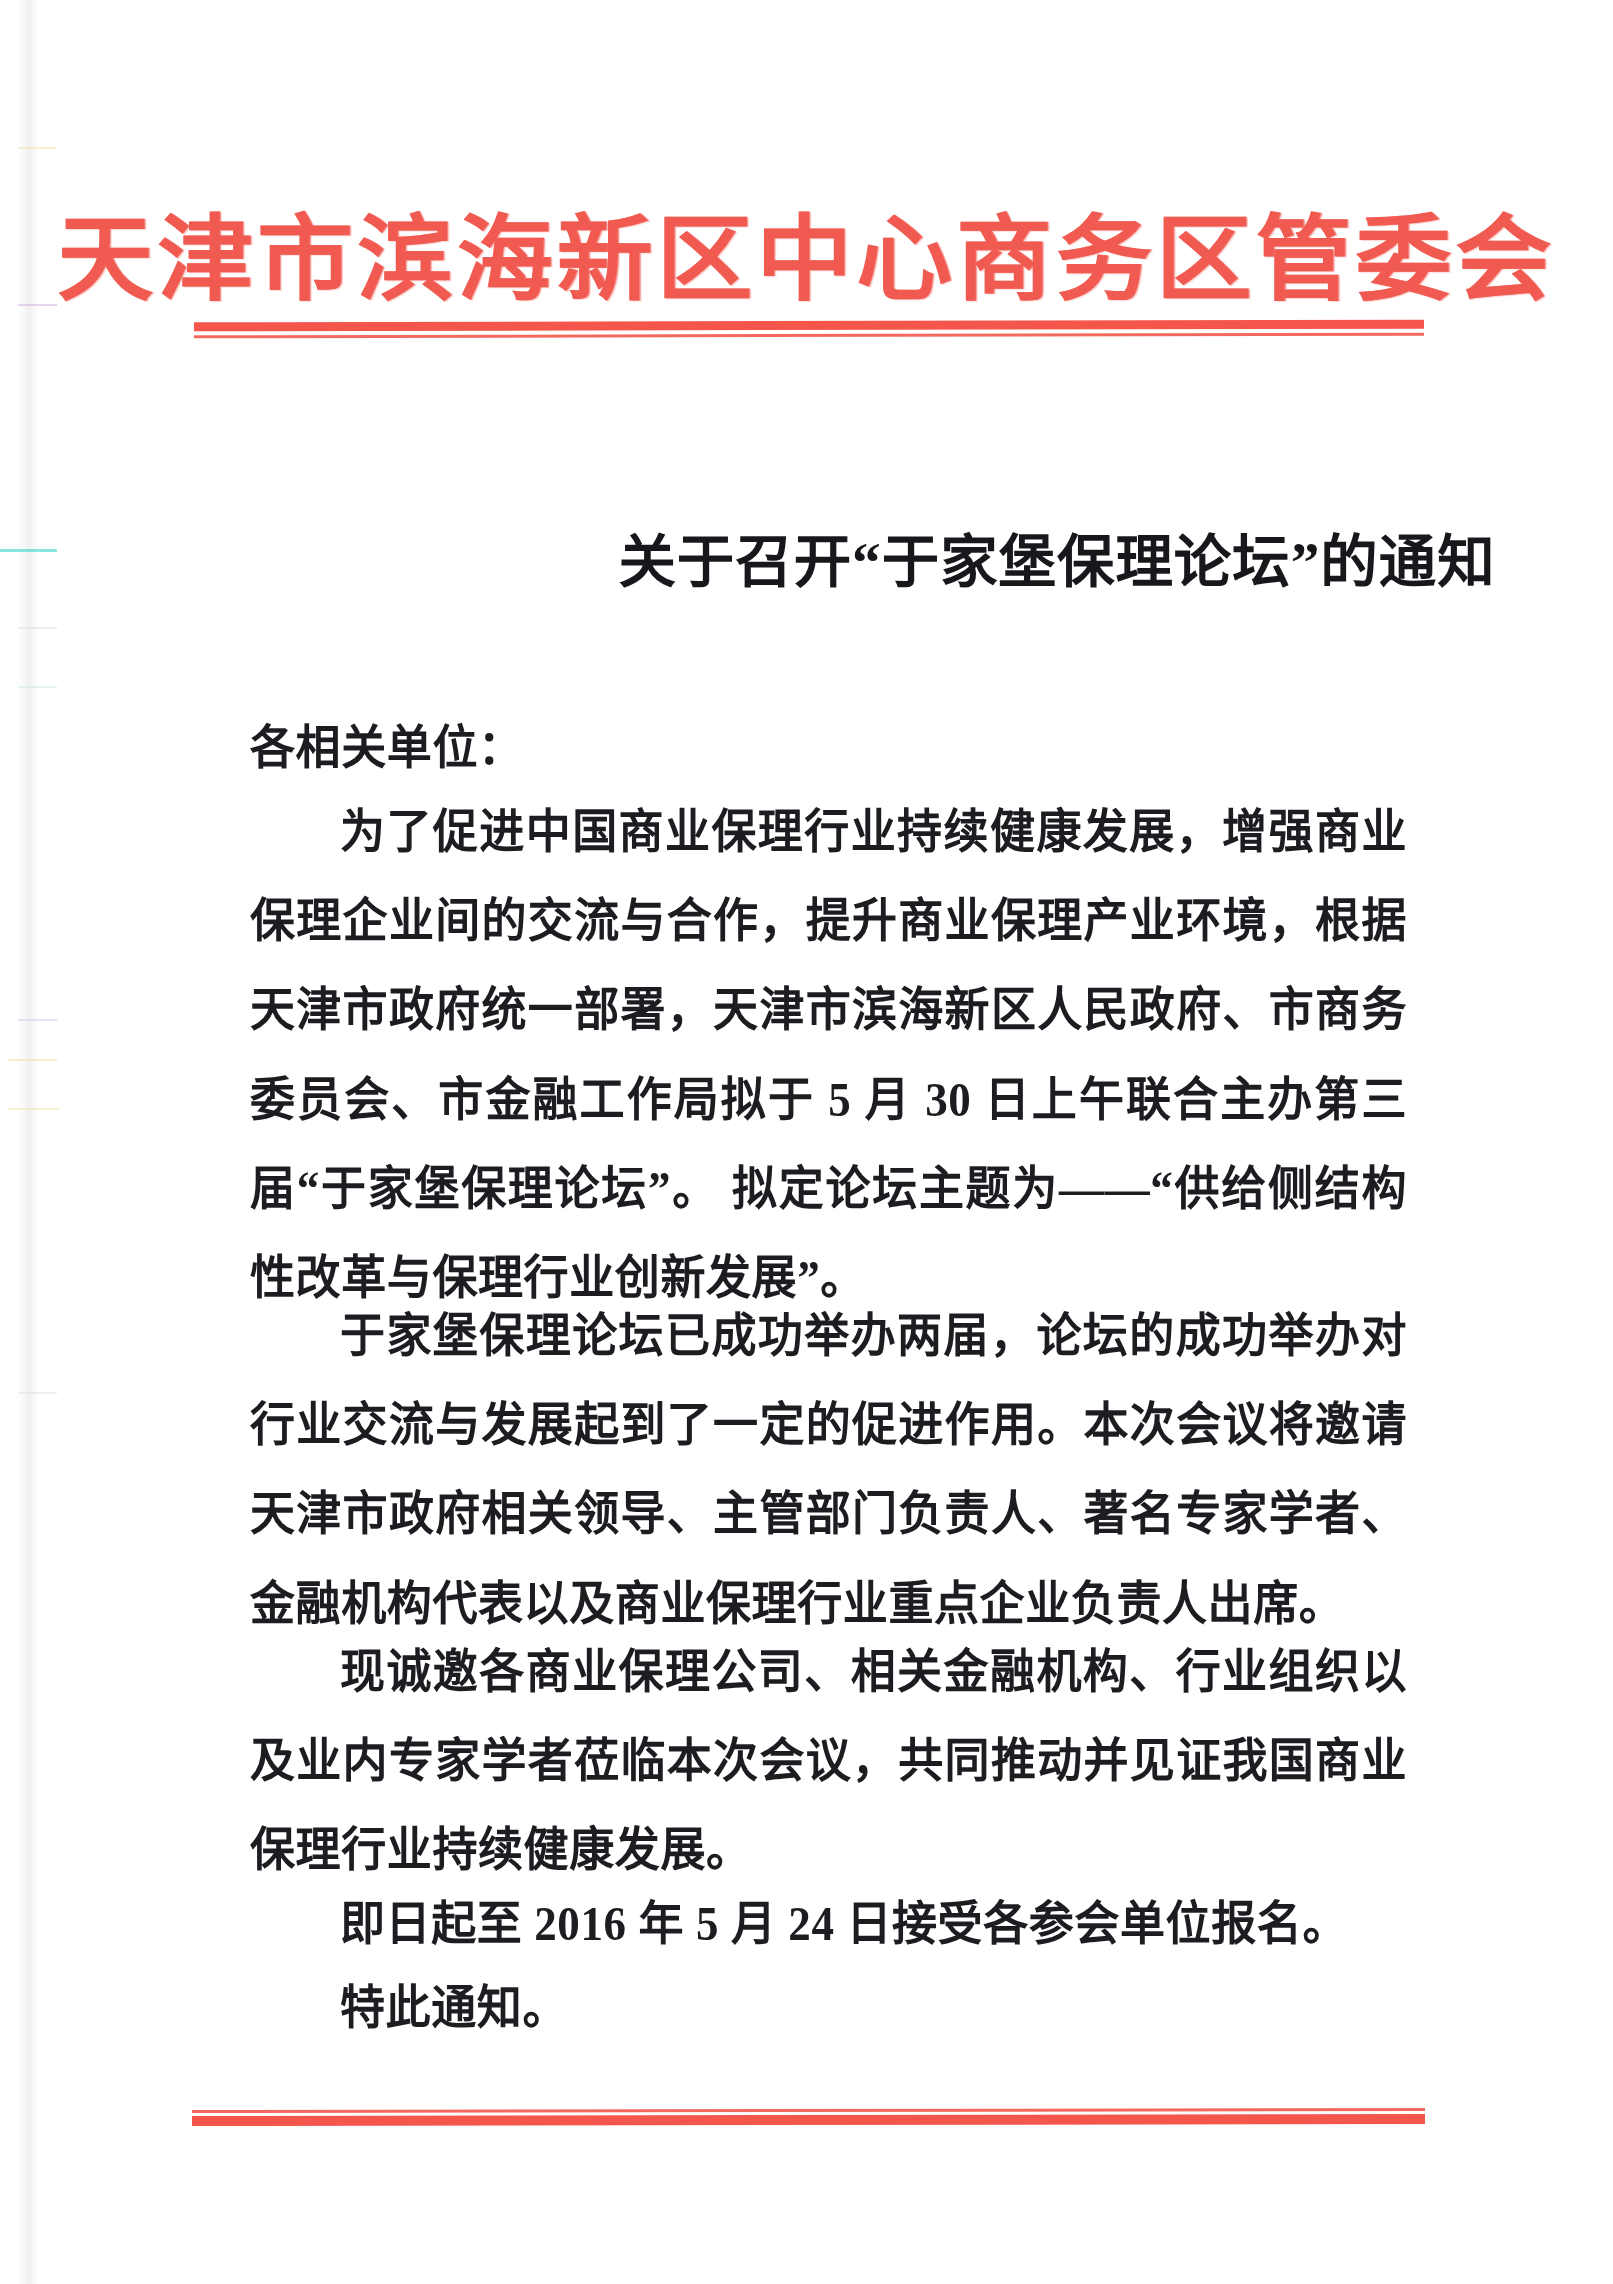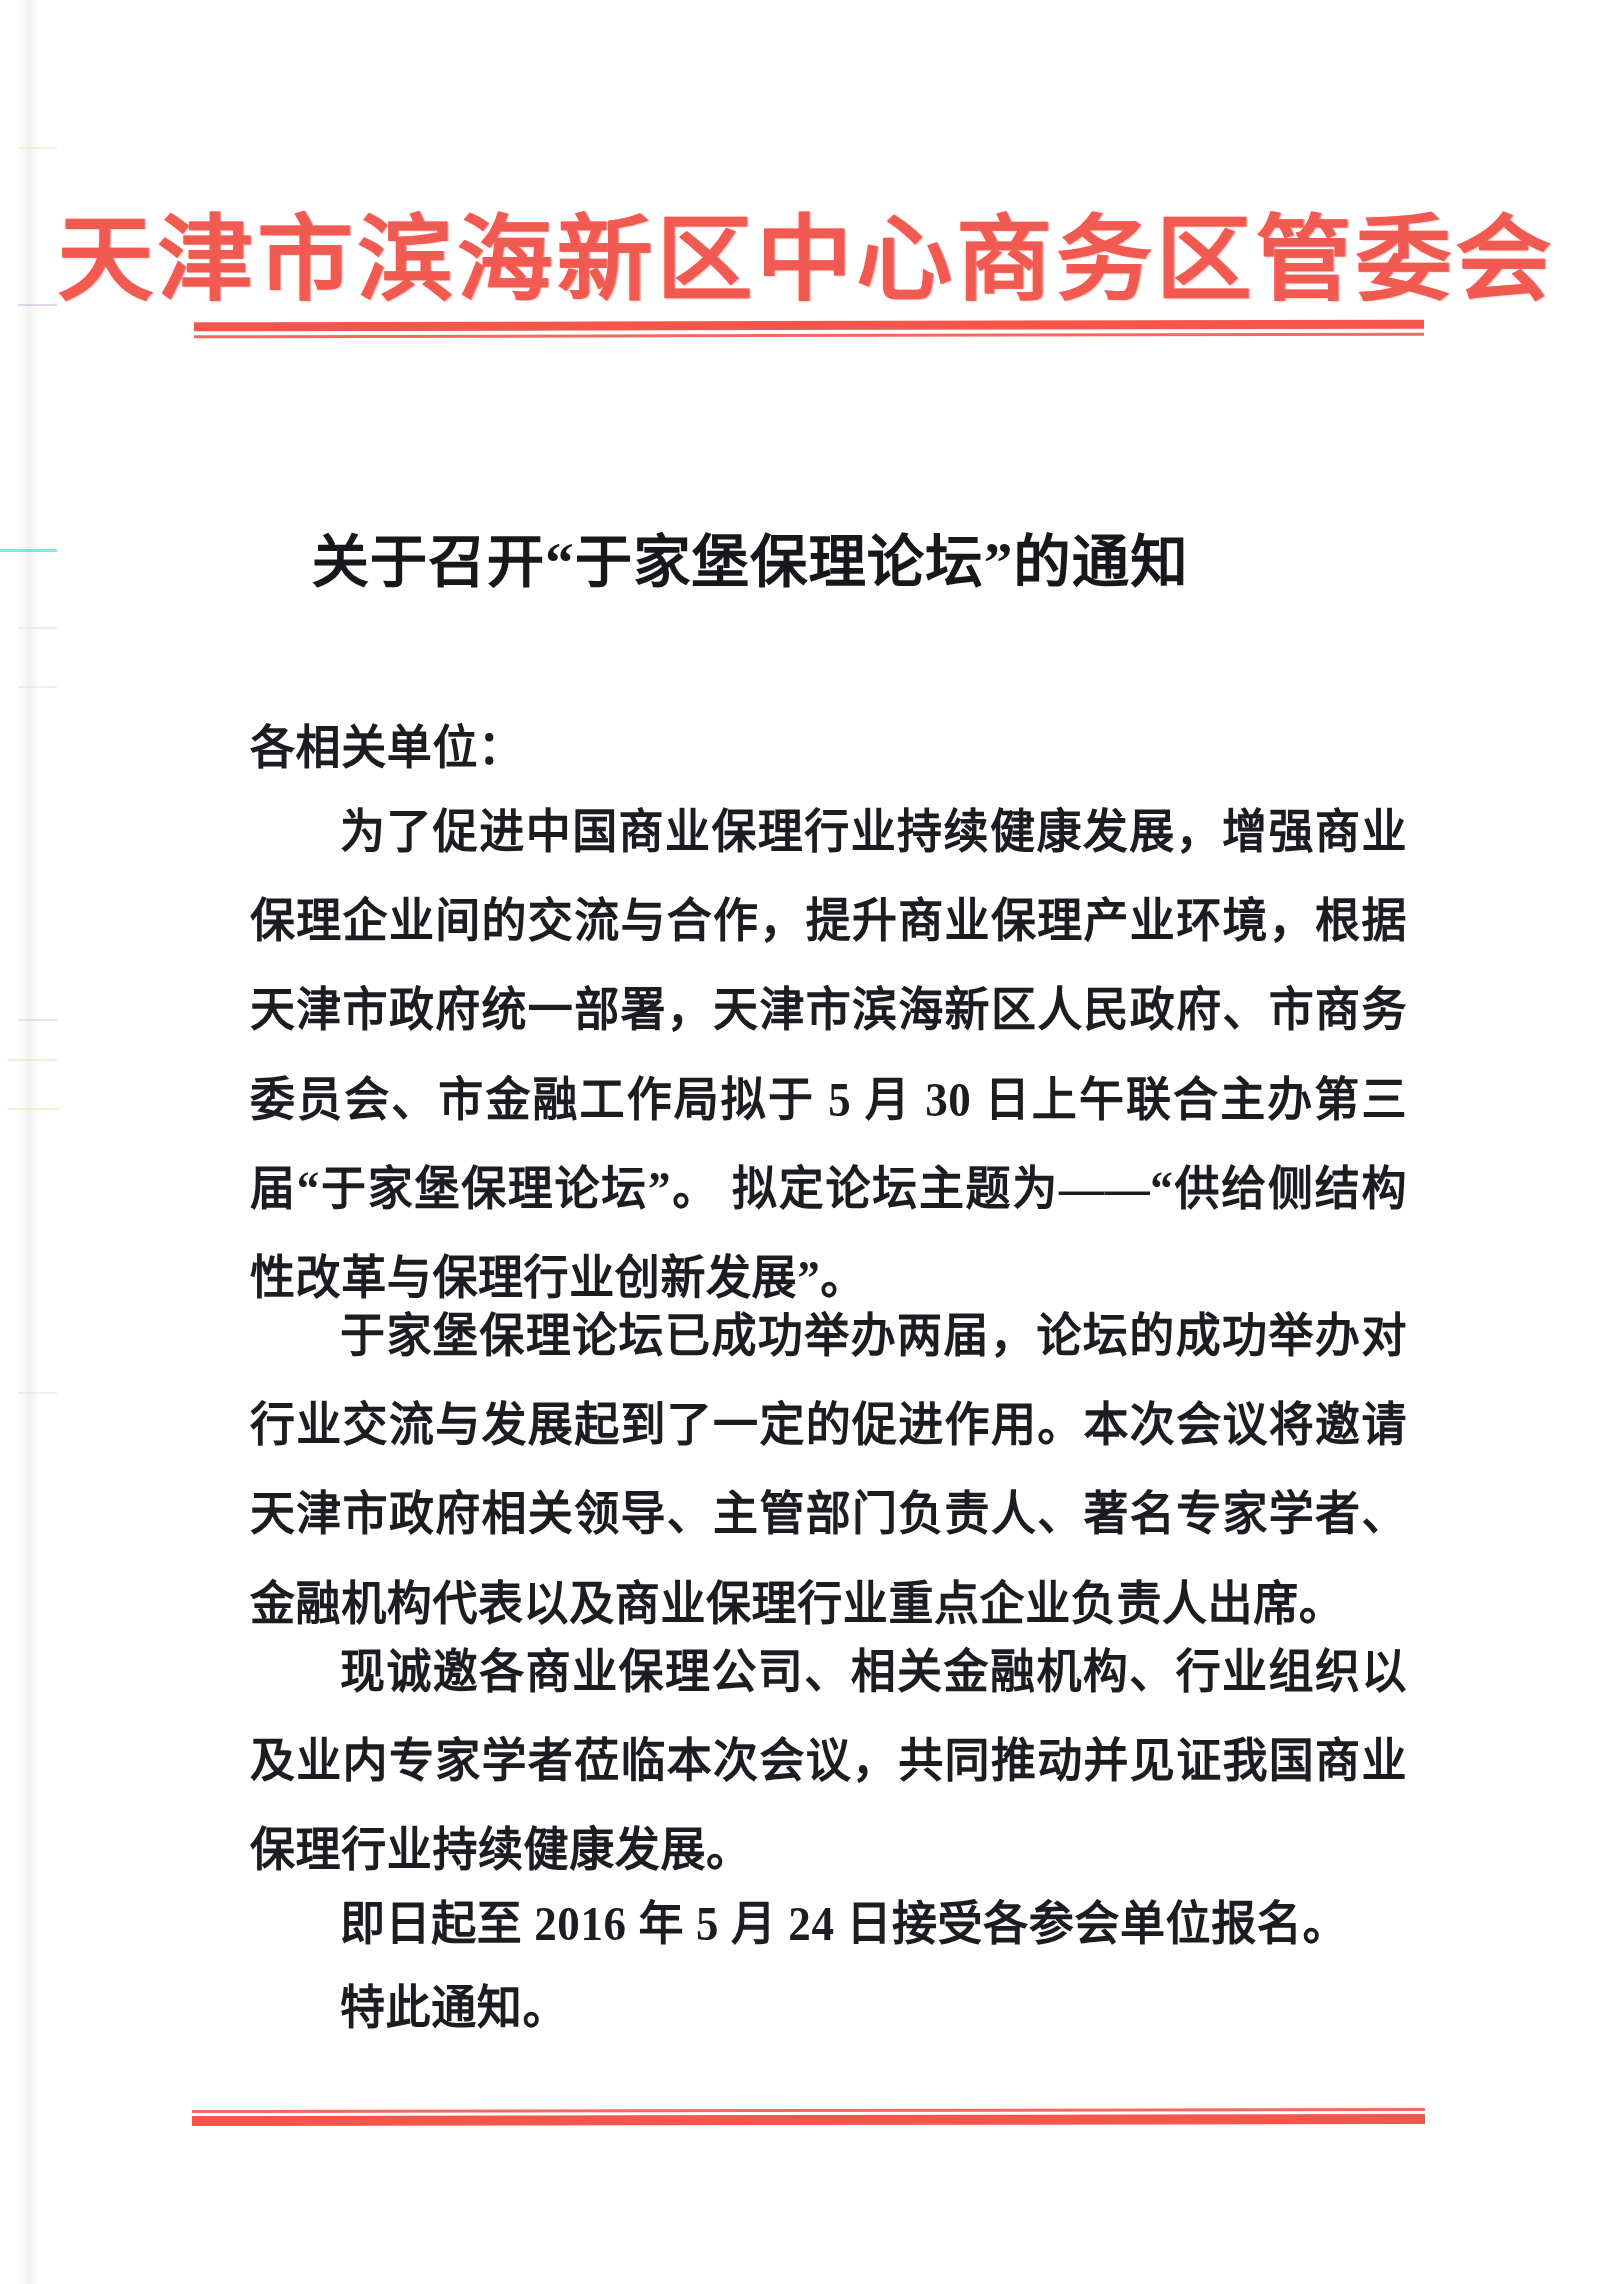--- a/index.html
+++ b/index.html
@@ -124,21 +124,21 @@
     background: #f4564c;
     transform: rotate(-0.1deg);
   }
 
   
   .doc-title {
     position: absolute;
     left: 0;
     top: 527px;
     width: 1500px;
-    text-align: center;
+    text-align: right;
   }
   .doc-title-text {
     display: inline-block;
     font-family: "Liberation Serif", "DejaVu Serif", serif;
     font-weight: 700;
     font-size: 58px;
     line-height: 1.25;
     letter-spacing: 1px;
     color: #16181c;
     white-space: nowrap;

